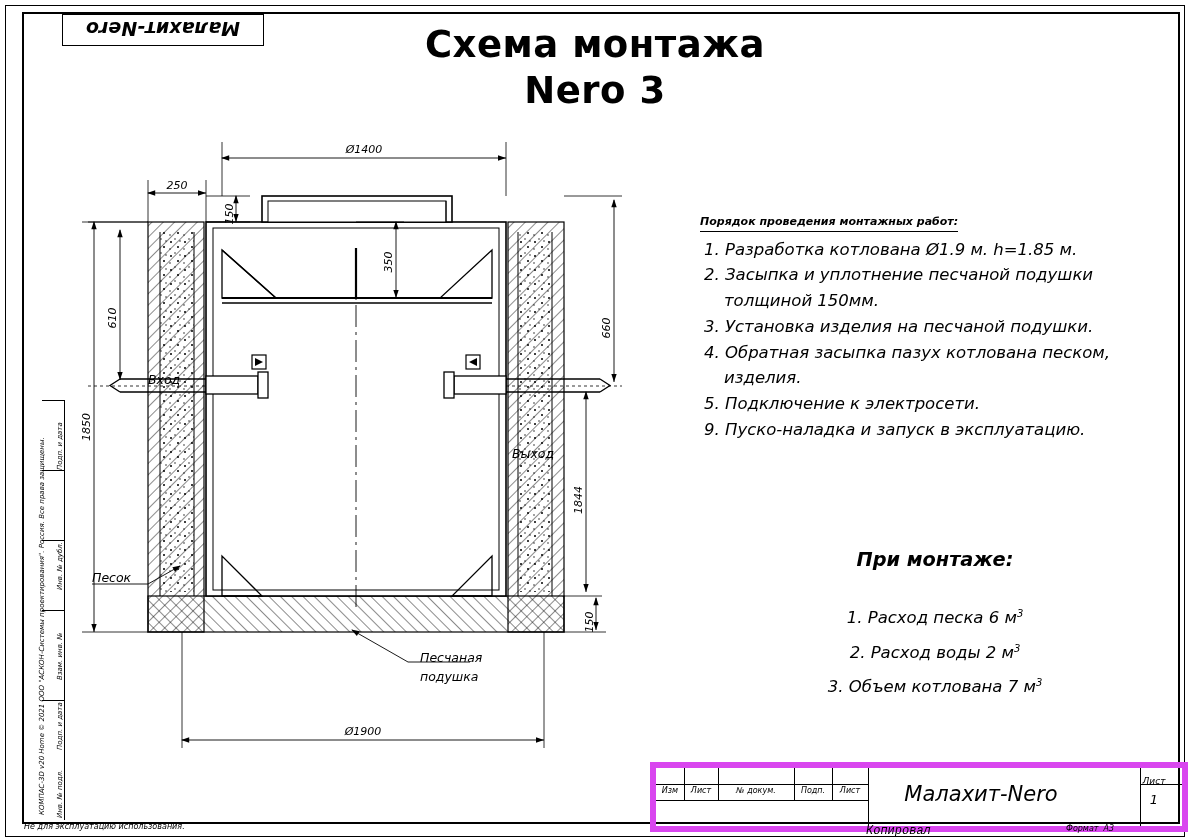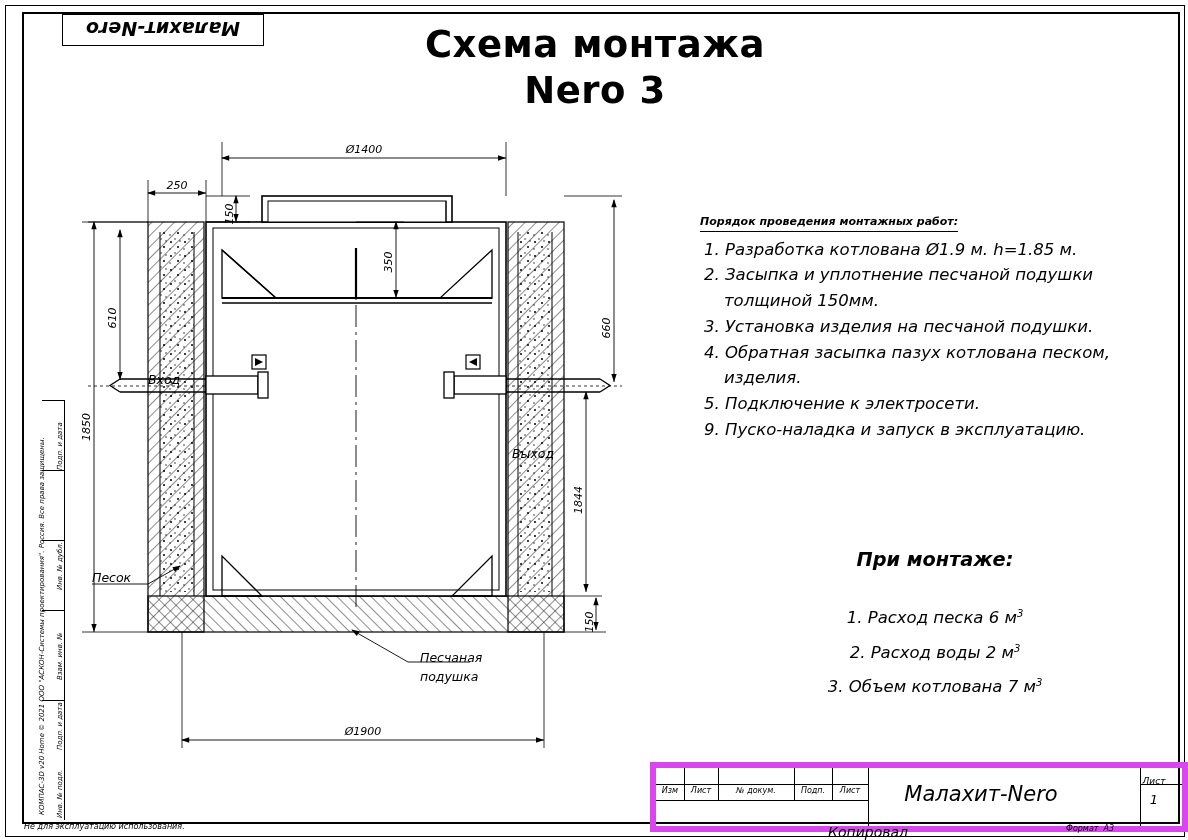--- a/index.html
+++ b/index.html
@@ -23,21 +23,21 @@
   .rtext .li-ind{padding-left:20px;}
   .rtext2{position:absolute;left:700px;top:525px;width:470px;font-style:italic;font-size:16.5px;line-height:1.62;text-align:center;}
   .sup{font-size:10px;vertical-align:super;}
   
   .stamp{position:absolute;left:650px;top:762px;width:526px;height:58px;border:6px solid #d946ef;}
   .stamp .v{position:absolute;top:0;height:58px;border-left:1px solid #000;}
   .stamp .h{position:absolute;left:0;border-top:1px solid #000;}
   .stamp .lbl{position:absolute;font-size:8px;font-style:italic;text-align:center;}
   .stampname{position:absolute;left:866px;top:782px;width:230px;text-align:center;font-size:21px;font-style:italic;}
   .bottomnote{position:absolute;left:24px;top:822px;font-size:8px;font-style:italic;}
-  .copir{position:absolute;left:828px;top:824px;font-size:14px;font-style:italic;}
+  .copir{position:absolute;left:866px;top:824px;font-size:12px;font-style:italic;font-family:Liberation Mono, monospace;}
   .format{position:absolute;left:1066px;top:824px;font-size:8px;font-style:italic;}
   .listlbl{position:absolute;left:1140px;top:776px;font-size:9px;font-style:italic;text-align:center;width:28px;}
   .listnum{position:absolute;left:1140px;top:792px;font-size:13px;font-style:italic;text-align:center;width:28px;}
   
   svg{position:absolute;left:0;top:0;}
   .dimtext{font-size:11px;font-style:italic;font-family:"DejaVu Sans",sans-serif;}
   .lbl{font-size:12.5px;font-style:italic;font-family:"DejaVu Sans",sans-serif;}
 </style>
 </head>
 <body>

